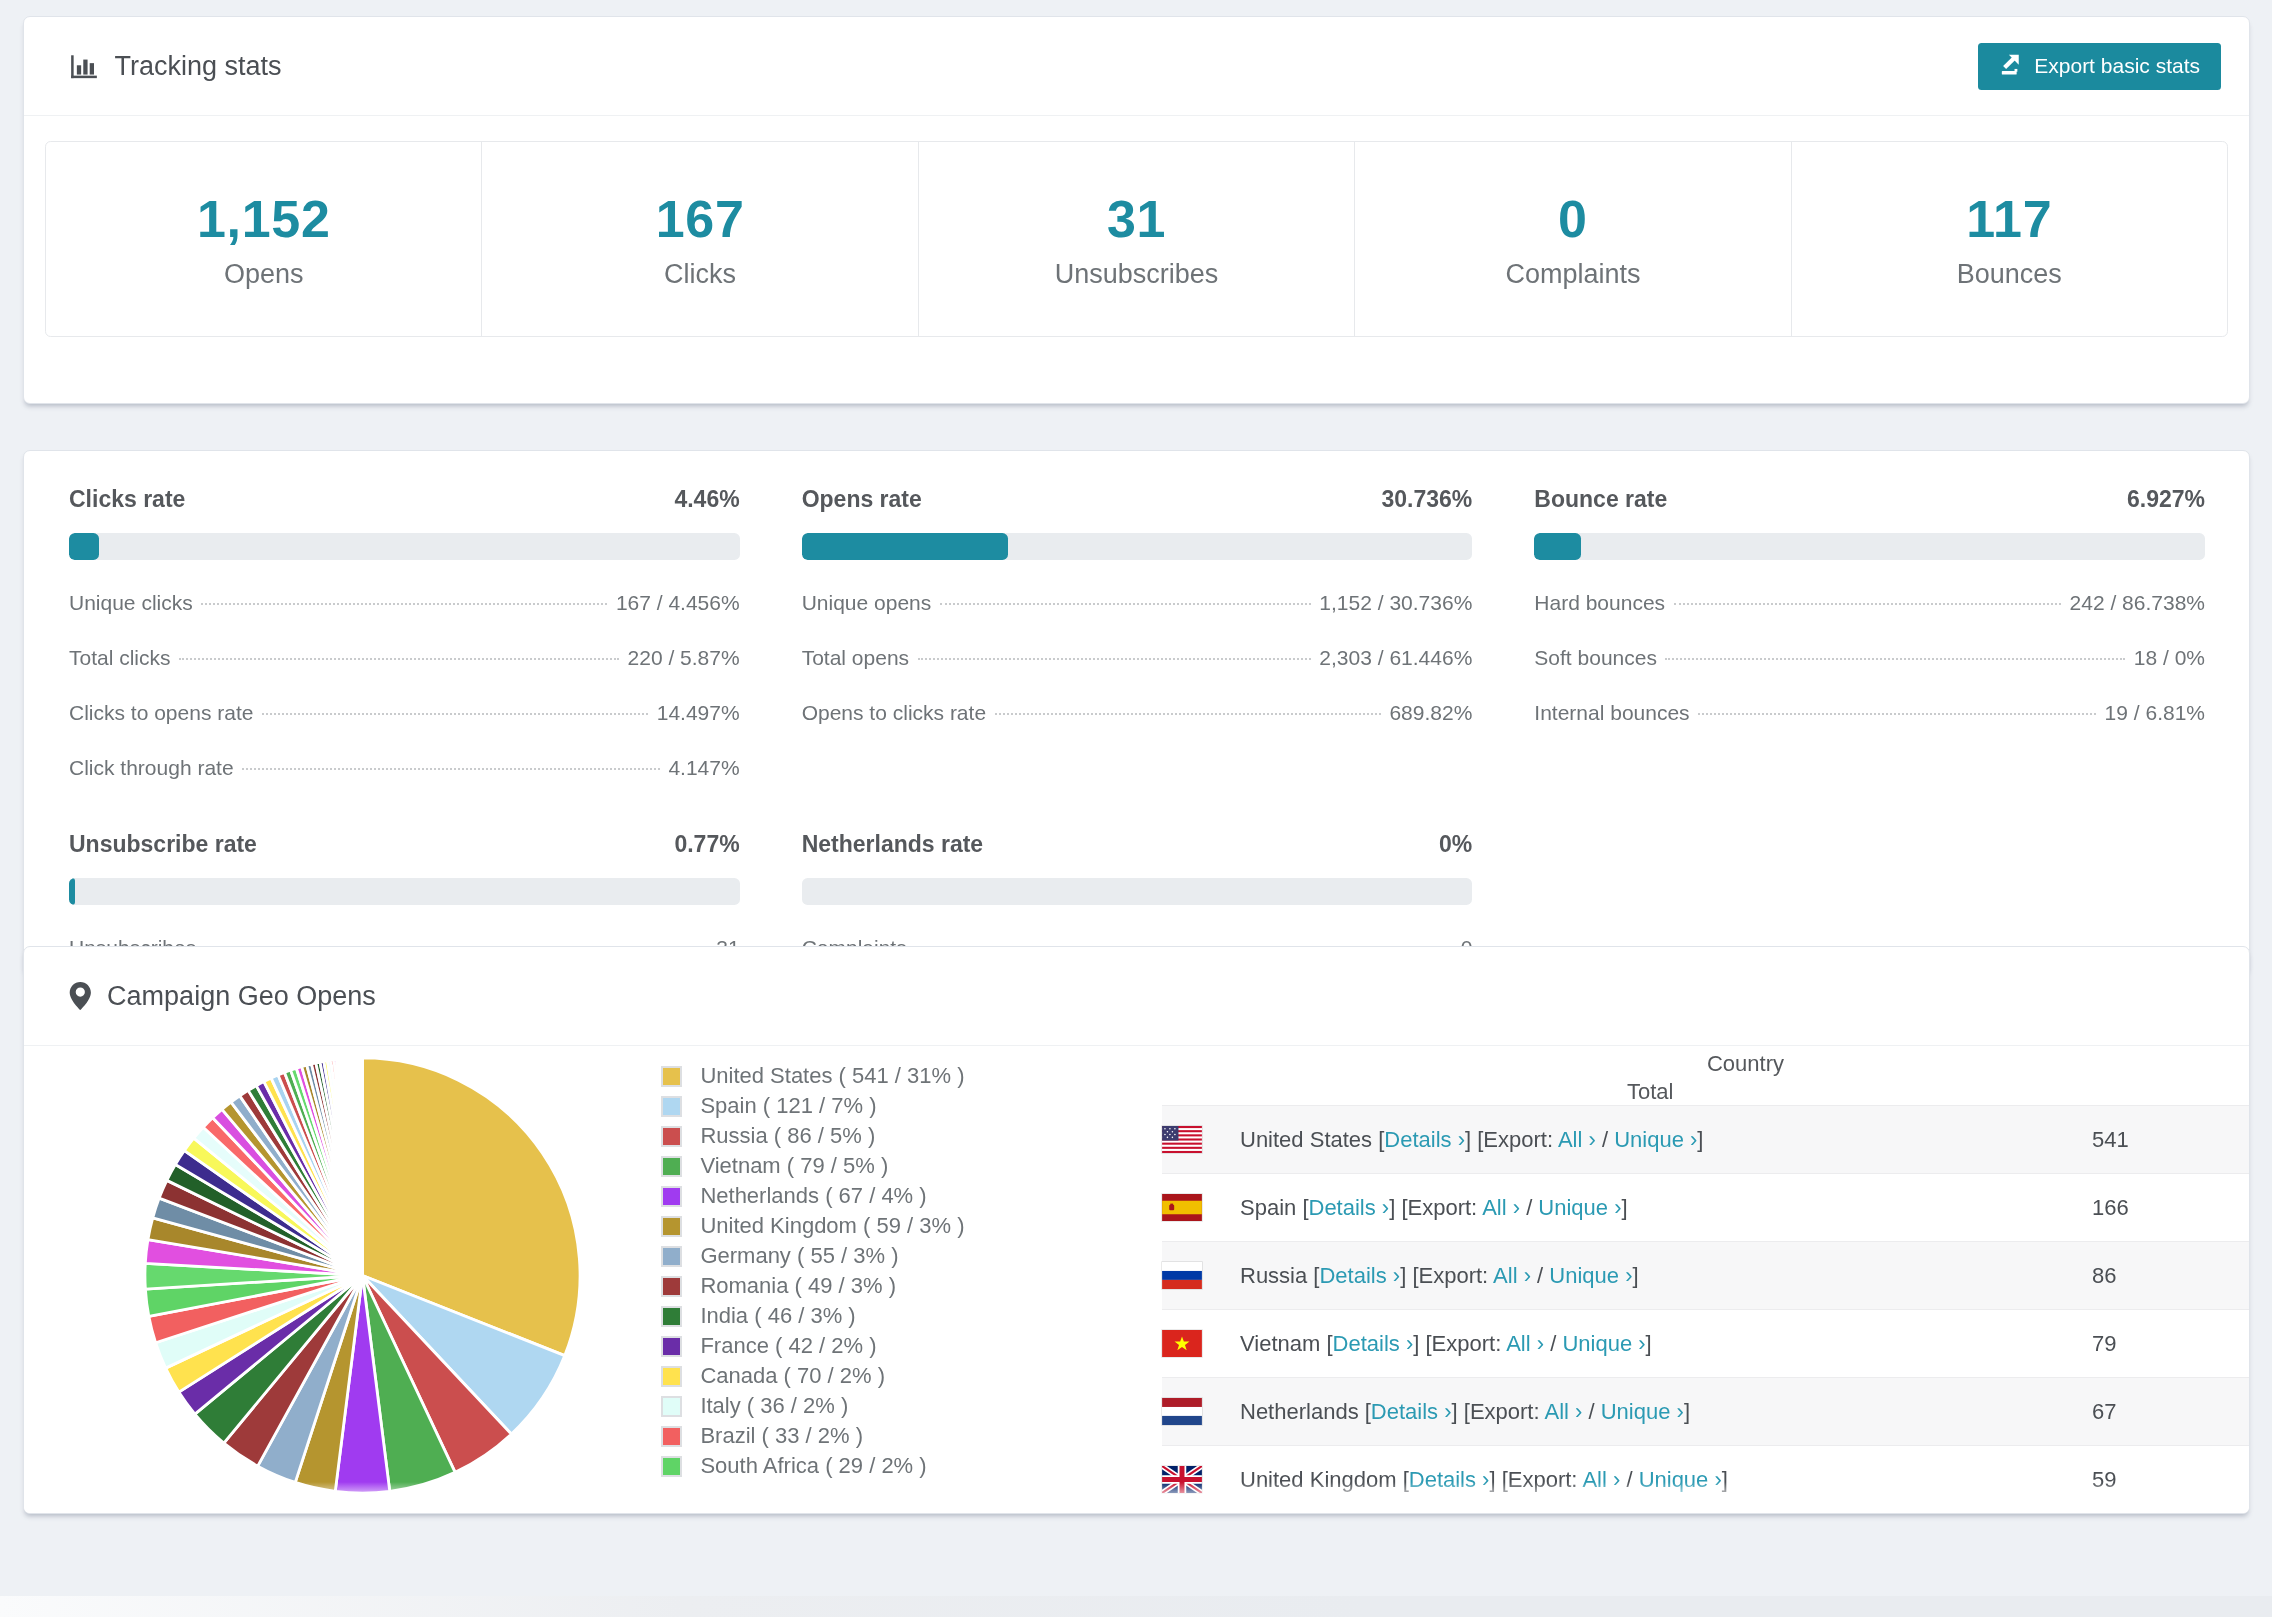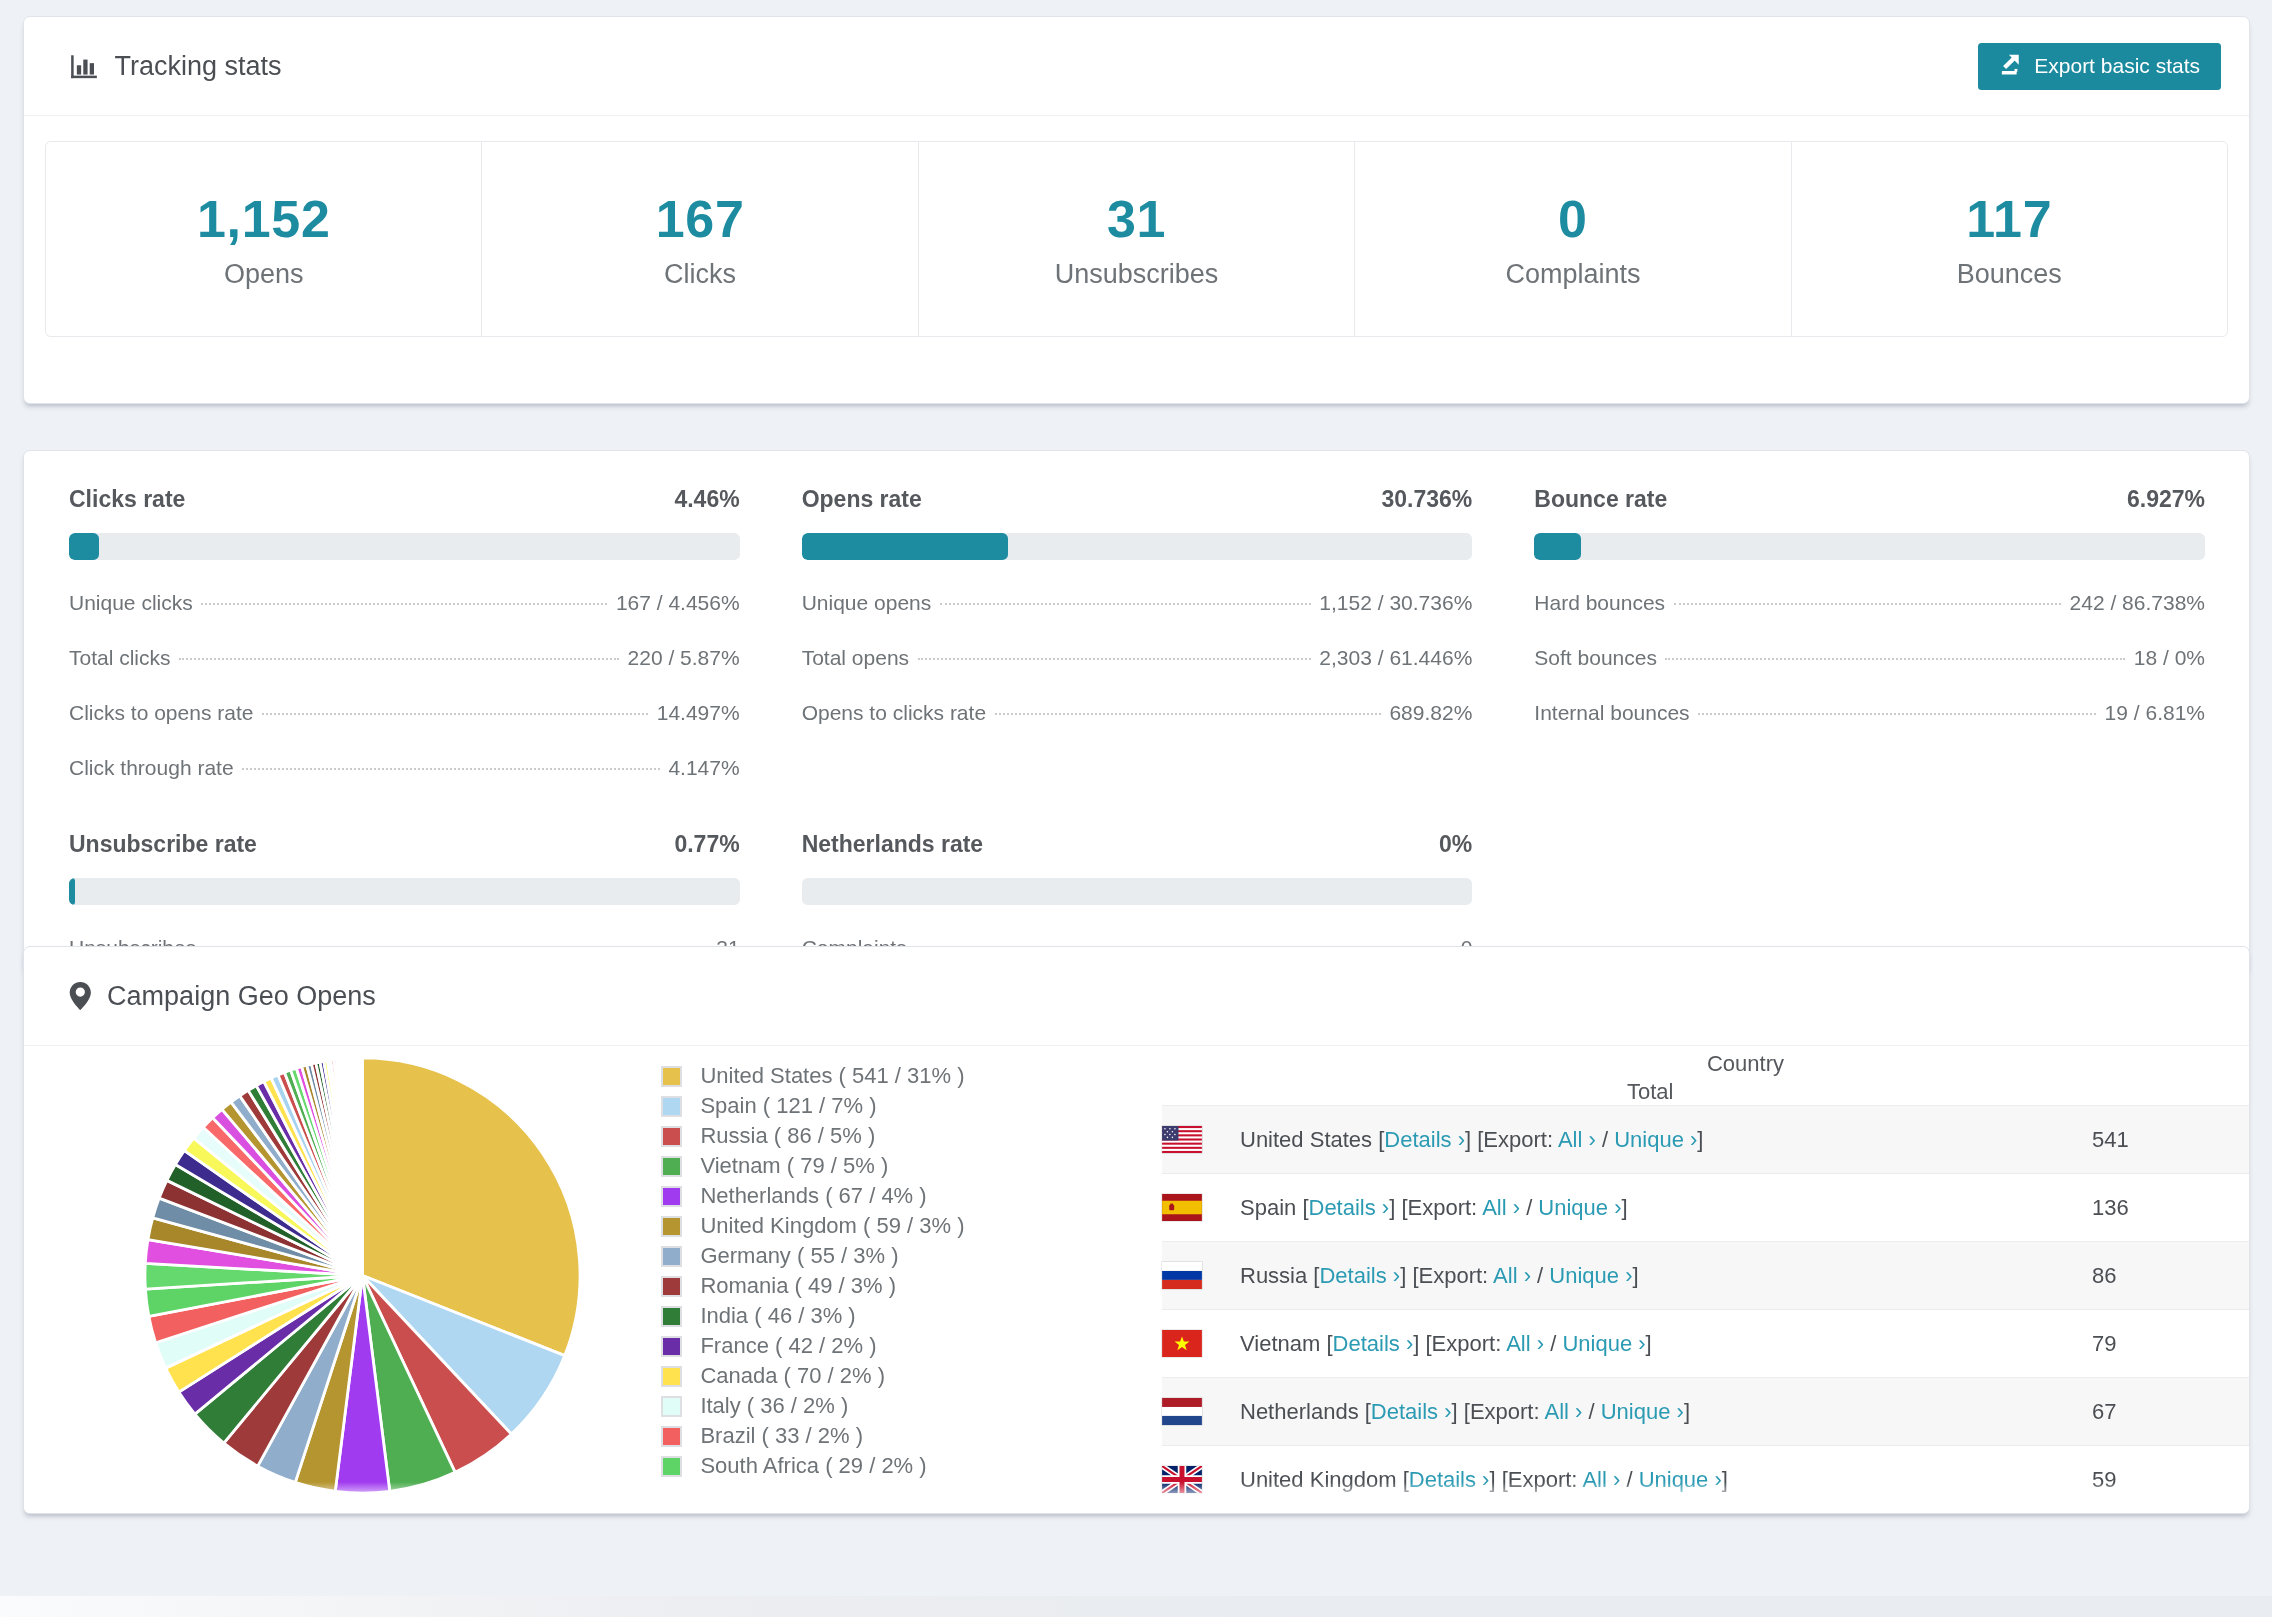--- a/index.html
+++ b/index.html
@@ -429,21 +429,21 @@
                 <rect y="9.5" width="56" height="19" fill="#F1BF00"></rect>
     <rect x="10" y="15" width="7" height="8" rx="1.5" fill="#AA151B"></rect>
                 <rect x="11.5" y="13.5" width="4" height="2" fill="#AA151B"></rect>
               </svg>
             </span>
      <span class="country-text">Spain
        [<a href="#">Details ›</a>]
        [Export: <a href="#">All ›</a> / <a href="#">Unique ›</a>]
      </span>
    </div>
-   <div class="c-total">136</div>
+   <div class="c-total">166</div>
         </div>
         <div class="t-row">
    <div class="c-country">
      <span class="flag">
               <svg viewBox="0 0 56 38">
                 <rect width="56" height="38" fill="#fff"></rect>
                 <rect y="12.6" width="56" height="12.6" fill="#0039A6"></rect>
                 <rect y="25.2" width="56" height="12.8" fill="#D52B1E"></rect>
               </svg>
             </span>

